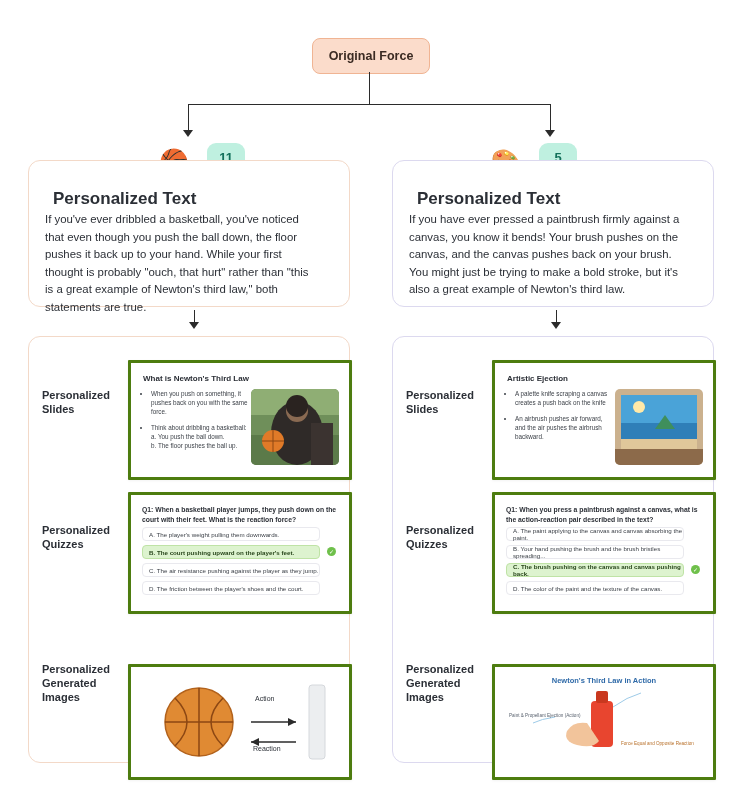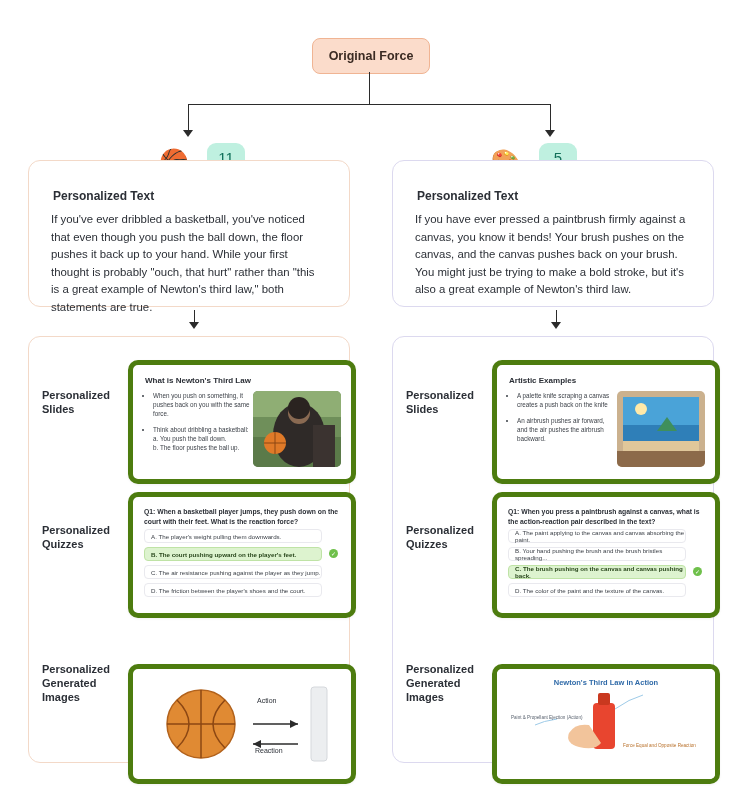--- a/index.html
+++ b/index.html
@@ -33,51 +33,51 @@
 
   
   .branch-panel{
     position:absolute;border-radius:12px;background:#ffffff;
   }
   .panel-left{left:28px;border:1px solid #f3d9c8;}
   .panel-right{left:392px;border:1px solid #dcd9ef;}
 
   .ptext-panel{top:160px;width:320px;height:145px;}
   .ptext-title{
-    position:absolute;left:24px;top:28px;font-size:12px;font-weight:bold;color:#2b2f36;
+    position:absolute;left:24px;top:28px;font-size:17px;font-weight:bold;color:#2b2f36;
   }
   .ptext-body{
-    position:absolute;left:22px;top:50px;width:272px;
+    position:absolute;left:16px;top:50px;width:272px;
     font-size:11.4px;line-height:17.5px;color:#2b2f36;
   }
 
   
   .emoji-badge{
     position:absolute;width:38px;height:38px;border-radius:50%;
     display:flex;align-items:center;justify-content:center;font-size:24px;
     background:#fff;
   }
   .grade-badge{
     position:absolute;width:38px;height:38px;border-radius:9px;
     display:flex;flex-direction:column;align-items:center;justify-content:center;
     line-height:1;
   }
-  .grade-badge .num{font-size:15px;font-weight:normal;}
+  .grade-badge .num{font-size:13px;font-weight:bold;}
   .grade-badge .lbl{font-size:6.5px;margin-top:2px;}
   .grade-green{background:#bff0e0;color:#12705a;}
 
   
   .out-panel{top:336px;width:320px;height:425px;}
 
   .row-label{
     position:absolute;font-size:11px;font-weight:bold;color:#2b2f36;
     width:90px;line-height:14px;
   }
   .card{
-    position:absolute;background:#ffffff;border:5px solid #4d7c0f;border-radius:10px;
+    position:absolute;background:#ffffff;border:3px solid #4d7c0f;border-radius:1px;
     box-shadow:0 1px 3px rgba(0,0,0,0.05);
   }
 
   
   .slide-card{width:218px;height:114px;}
   .slide-title{position:absolute;left:12px;top:11px;font-size:8px;font-weight:bold;color:#2b2f36;}
   .slide-bullets{position:absolute;left:12px;top:26px;width:106px;font-size:6.3px;line-height:9px;color:#3a3f46;}
   .slide-bullets li{margin-bottom:7px;}
   .slide-bullets ul{margin:0;padding-left:8px;}
   .slide-img{
@@ -218,21 +218,21 @@
 
   <div class="row-label" style="left:406px;top:388px;white-space:pre-line;">Personalized
 Slides</div>
   <div class="row-label" style="left:406px;top:523px;white-space:pre-line;">Personalized
 Quizzes</div>
   <div class="row-label" style="left:406px;top:662px;white-space:pre-line;">Personalized
 Generated
 Images</div>
 
   <div class="card slide-card" style="left:492px;top:360px;">
-    <div class="slide-title">Artistic Examples</div>
+    <div class="slide-title">Artistic Ejection</div>
     <div class="slide-bullets">
       <ul style="margin:0;padding-left:8px;">
         <li>A palette knife scraping a canvas creates a push back on the knife</li>
         <li>An airbrush pushes air forward, and the air pushes the airbrush backward.</li>
       </ul>
     </div>
     <div class="slide-img">
       <svg width="88" height="76" viewBox="0 0 88 76" preserveAspectRatio="none">
         <rect width="88" height="76" fill="#cbb18e"></rect>
         <rect x="6" y="6" width="76" height="48" fill="#4aa3d8"></rect>

